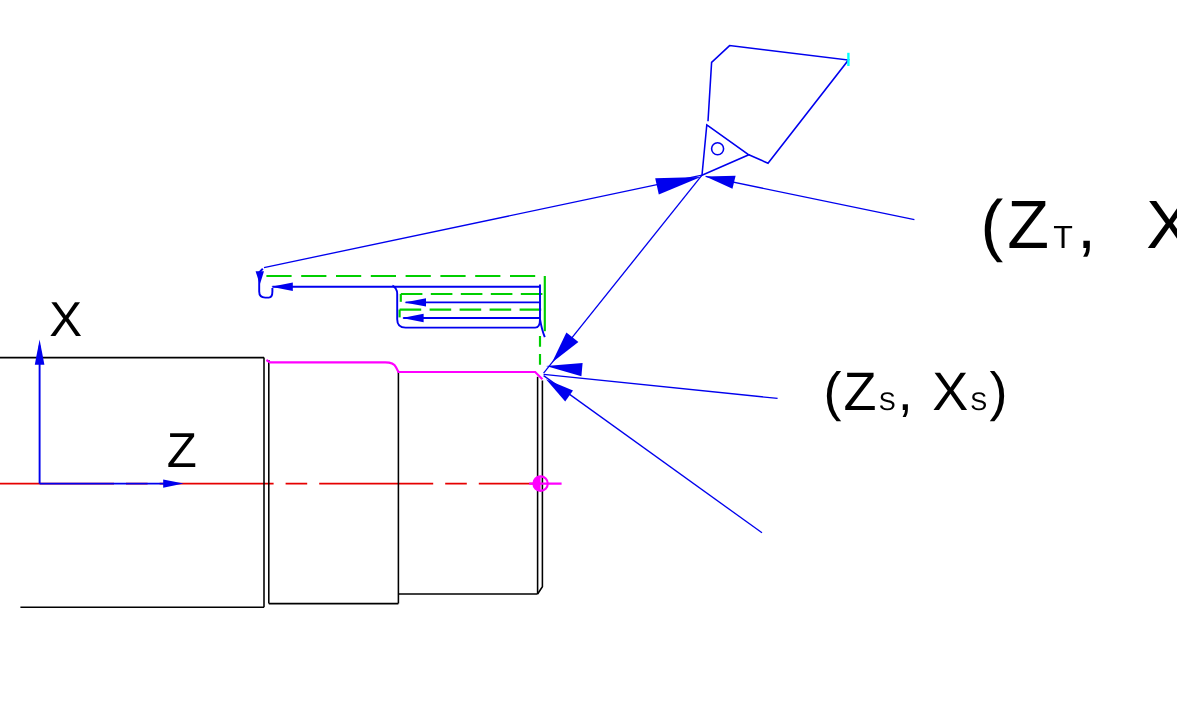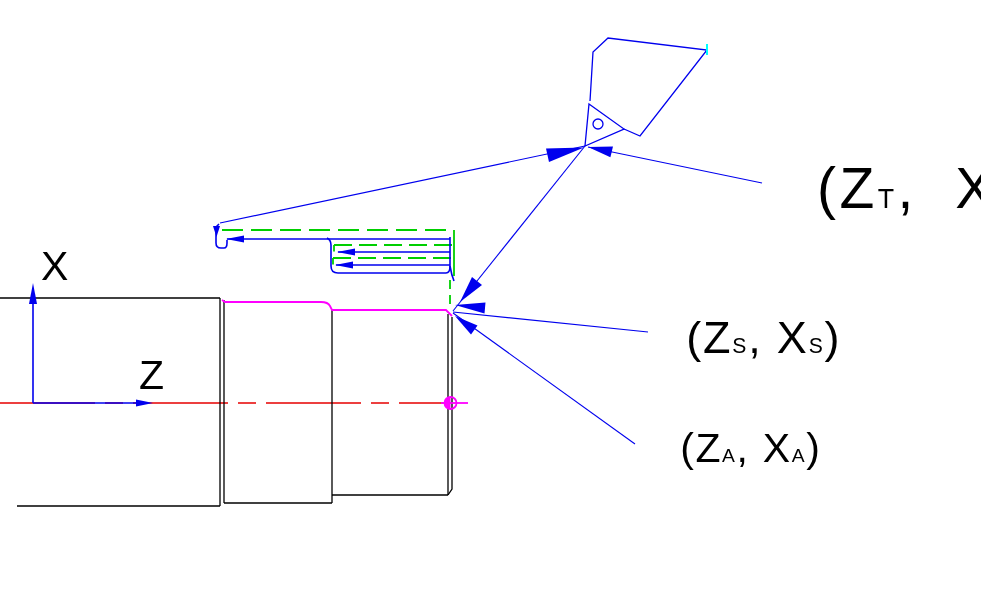--- a/index.html
+++ b/index.html
@@ -112,21 +112,18 @@
     </g>
   </svg>
 
   <div class="lbl axis-lbl" style="left:41px;top:246px">X</div>
   <div class="lbl axis-lbl" style="left:139px;top:355px">Z</div>
 
   <div class="lbl coord-lbl coord-lg" style="left:740px;top:103px">
     <span>(Z</span><span class="sub">T</span><span>,  X</span>
   </div>
 
-  <div class="lbl coord-lbl coord-md" style="left:629px;top:270px">
+  <div class="lbl coord-lbl coord-md" style="left:629px;top:259px">
     <span>(Z</span><span class="sub">S</span><span>, X</span><span class="sub">S</span><span>)</span>
   </div>
 
-  <div class="lbl coord-lbl coord-sm" style="left:628px;top:387px">
-    <span>(Z</span><span class="sub">A</span><span>, X</span><span class="sub">A</span><span>)</span>
-  </div>
 
 </div>
 
 </body></html>

